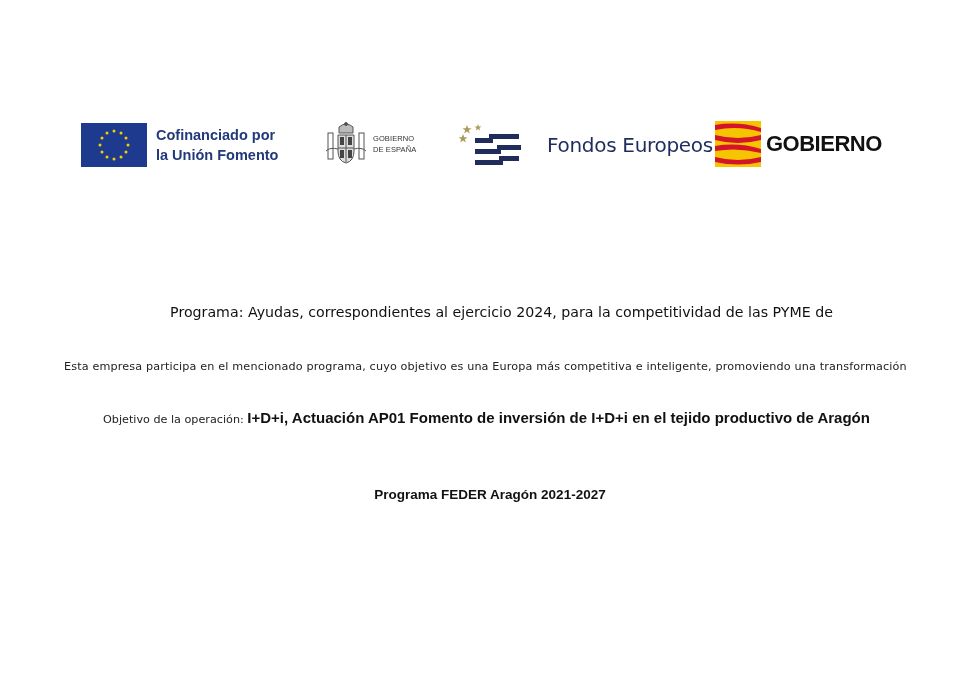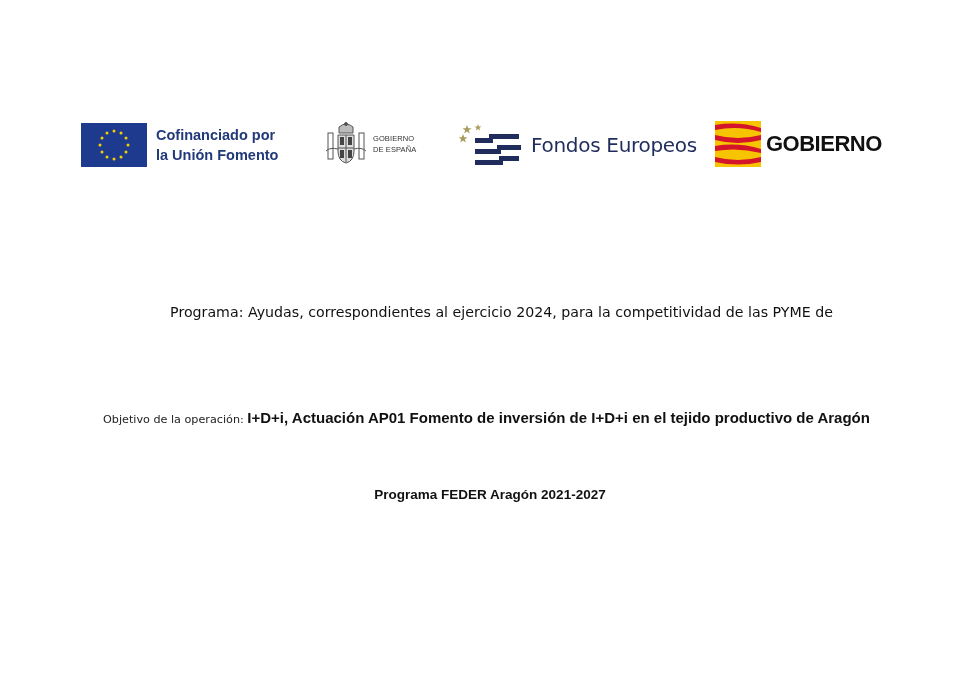--- a/index.html
+++ b/index.html
@@ -70,21 +70,21 @@
       left: 459px;
       top: 4px;
       display: flex;
       align-items: center;
     }
     .fe-mark {
       width: 64px;
       height: 46px;
     }
     .fe-text {
-      margin-left: 8px;
+      margin-left: 24px;
       font-family: "DejaVu Sans", sans-serif;
       font-size: 20px;
       color: #1f2c5c;
       letter-spacing: -0.3px;
     }
     
     .ar-logo {
       position: absolute;
       left: 715px;
       top: 3px;
@@ -254,20 +254,21 @@
     </div>
   </div>
 
 </div>
 
 <div class="program-title">
   <div>Programa: Ayudas, correspondientes al ejercicio 2024, para la competitividad de las PYME de</div>
 </div>
 
 <div class="program-desc">
+  <div>Esta empresa participa en el mencionado programa, cuyo objetivo es una Europa más competitiva e inteligente, promoviendo una transformación</div>
 </div>
 
 <div class="objective">
   <span class="objective-label">Objetivo de la operación: </span>
   <span class="objective-value">I+D+i, Actuación AP01 Fomento de inversión de I+D+i en el tejido productivo de Aragón</span>
 </div>
 
 <div class="feder">Programa FEDER Aragón 2021-2027</div>
 
 </body></html>

